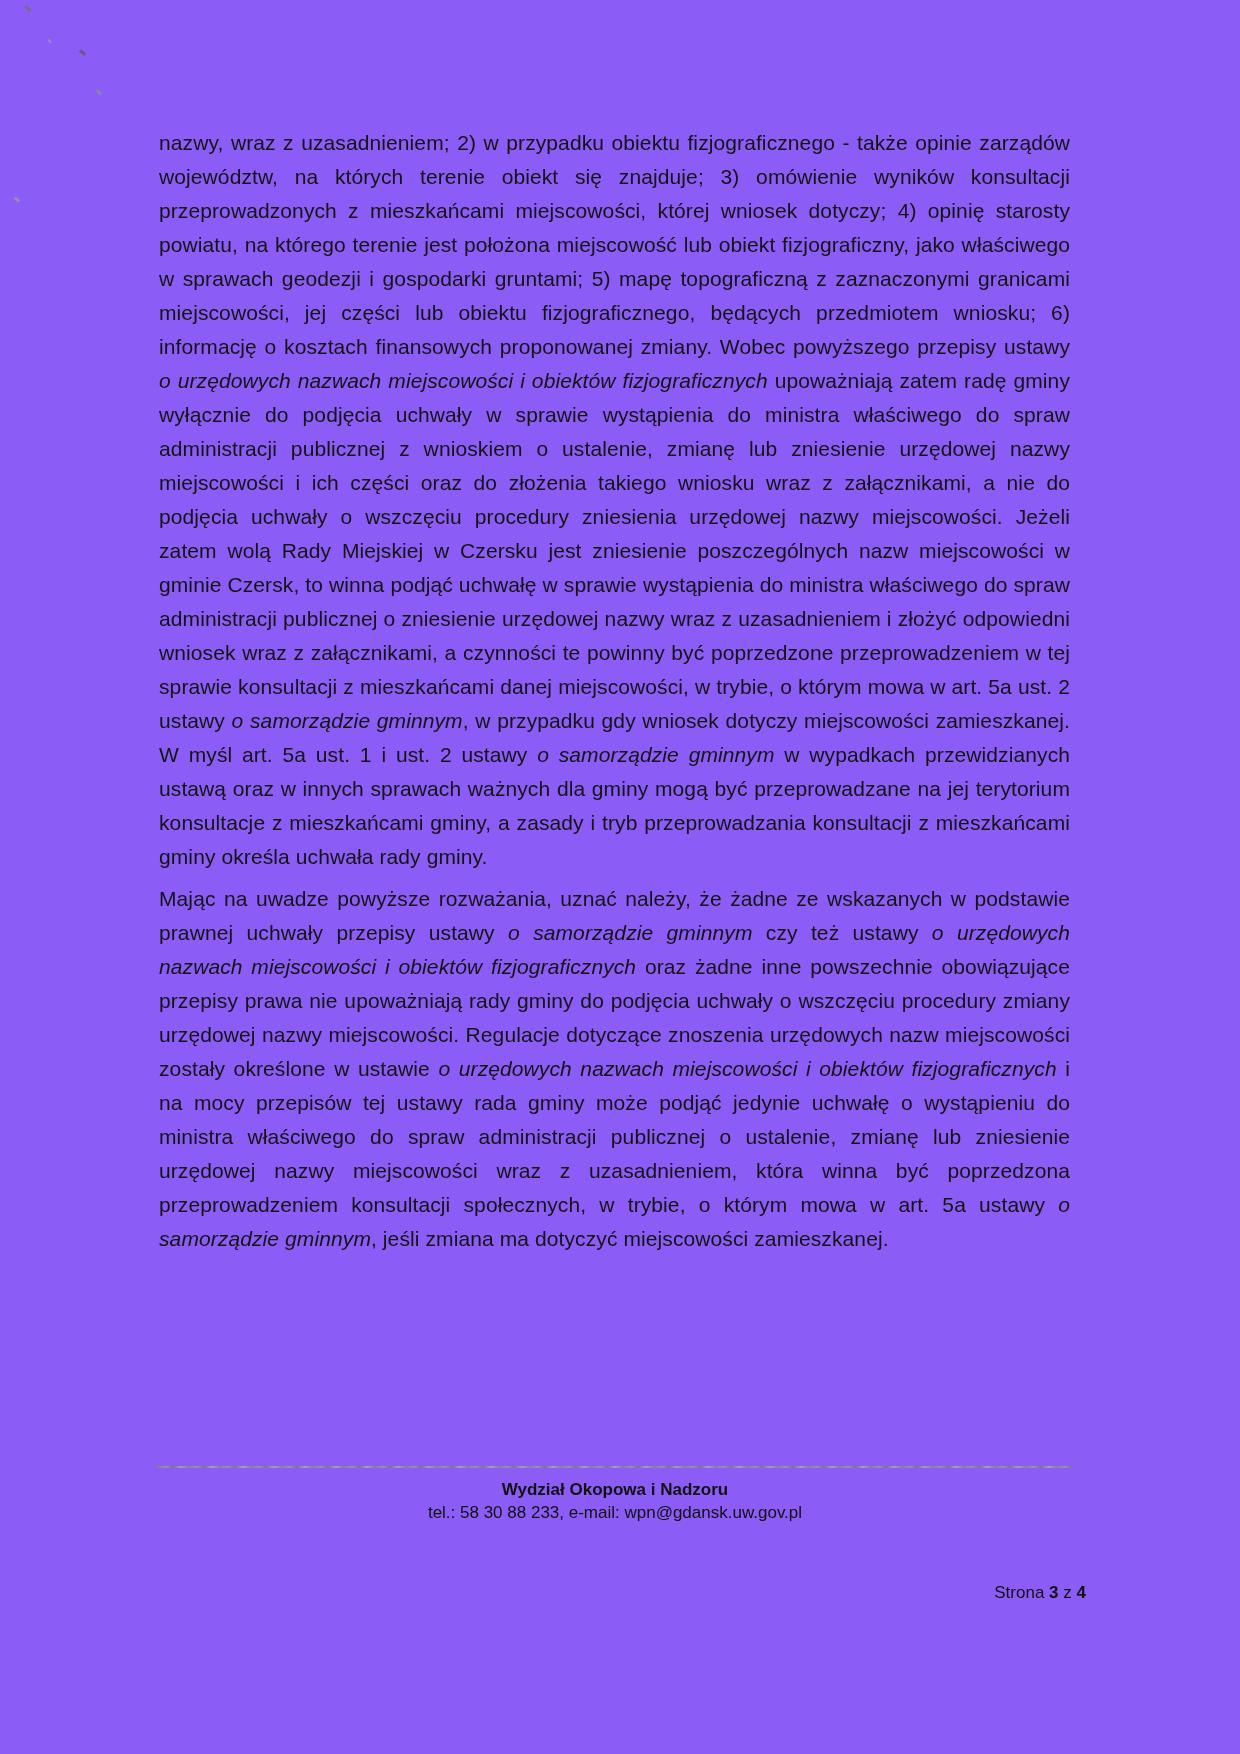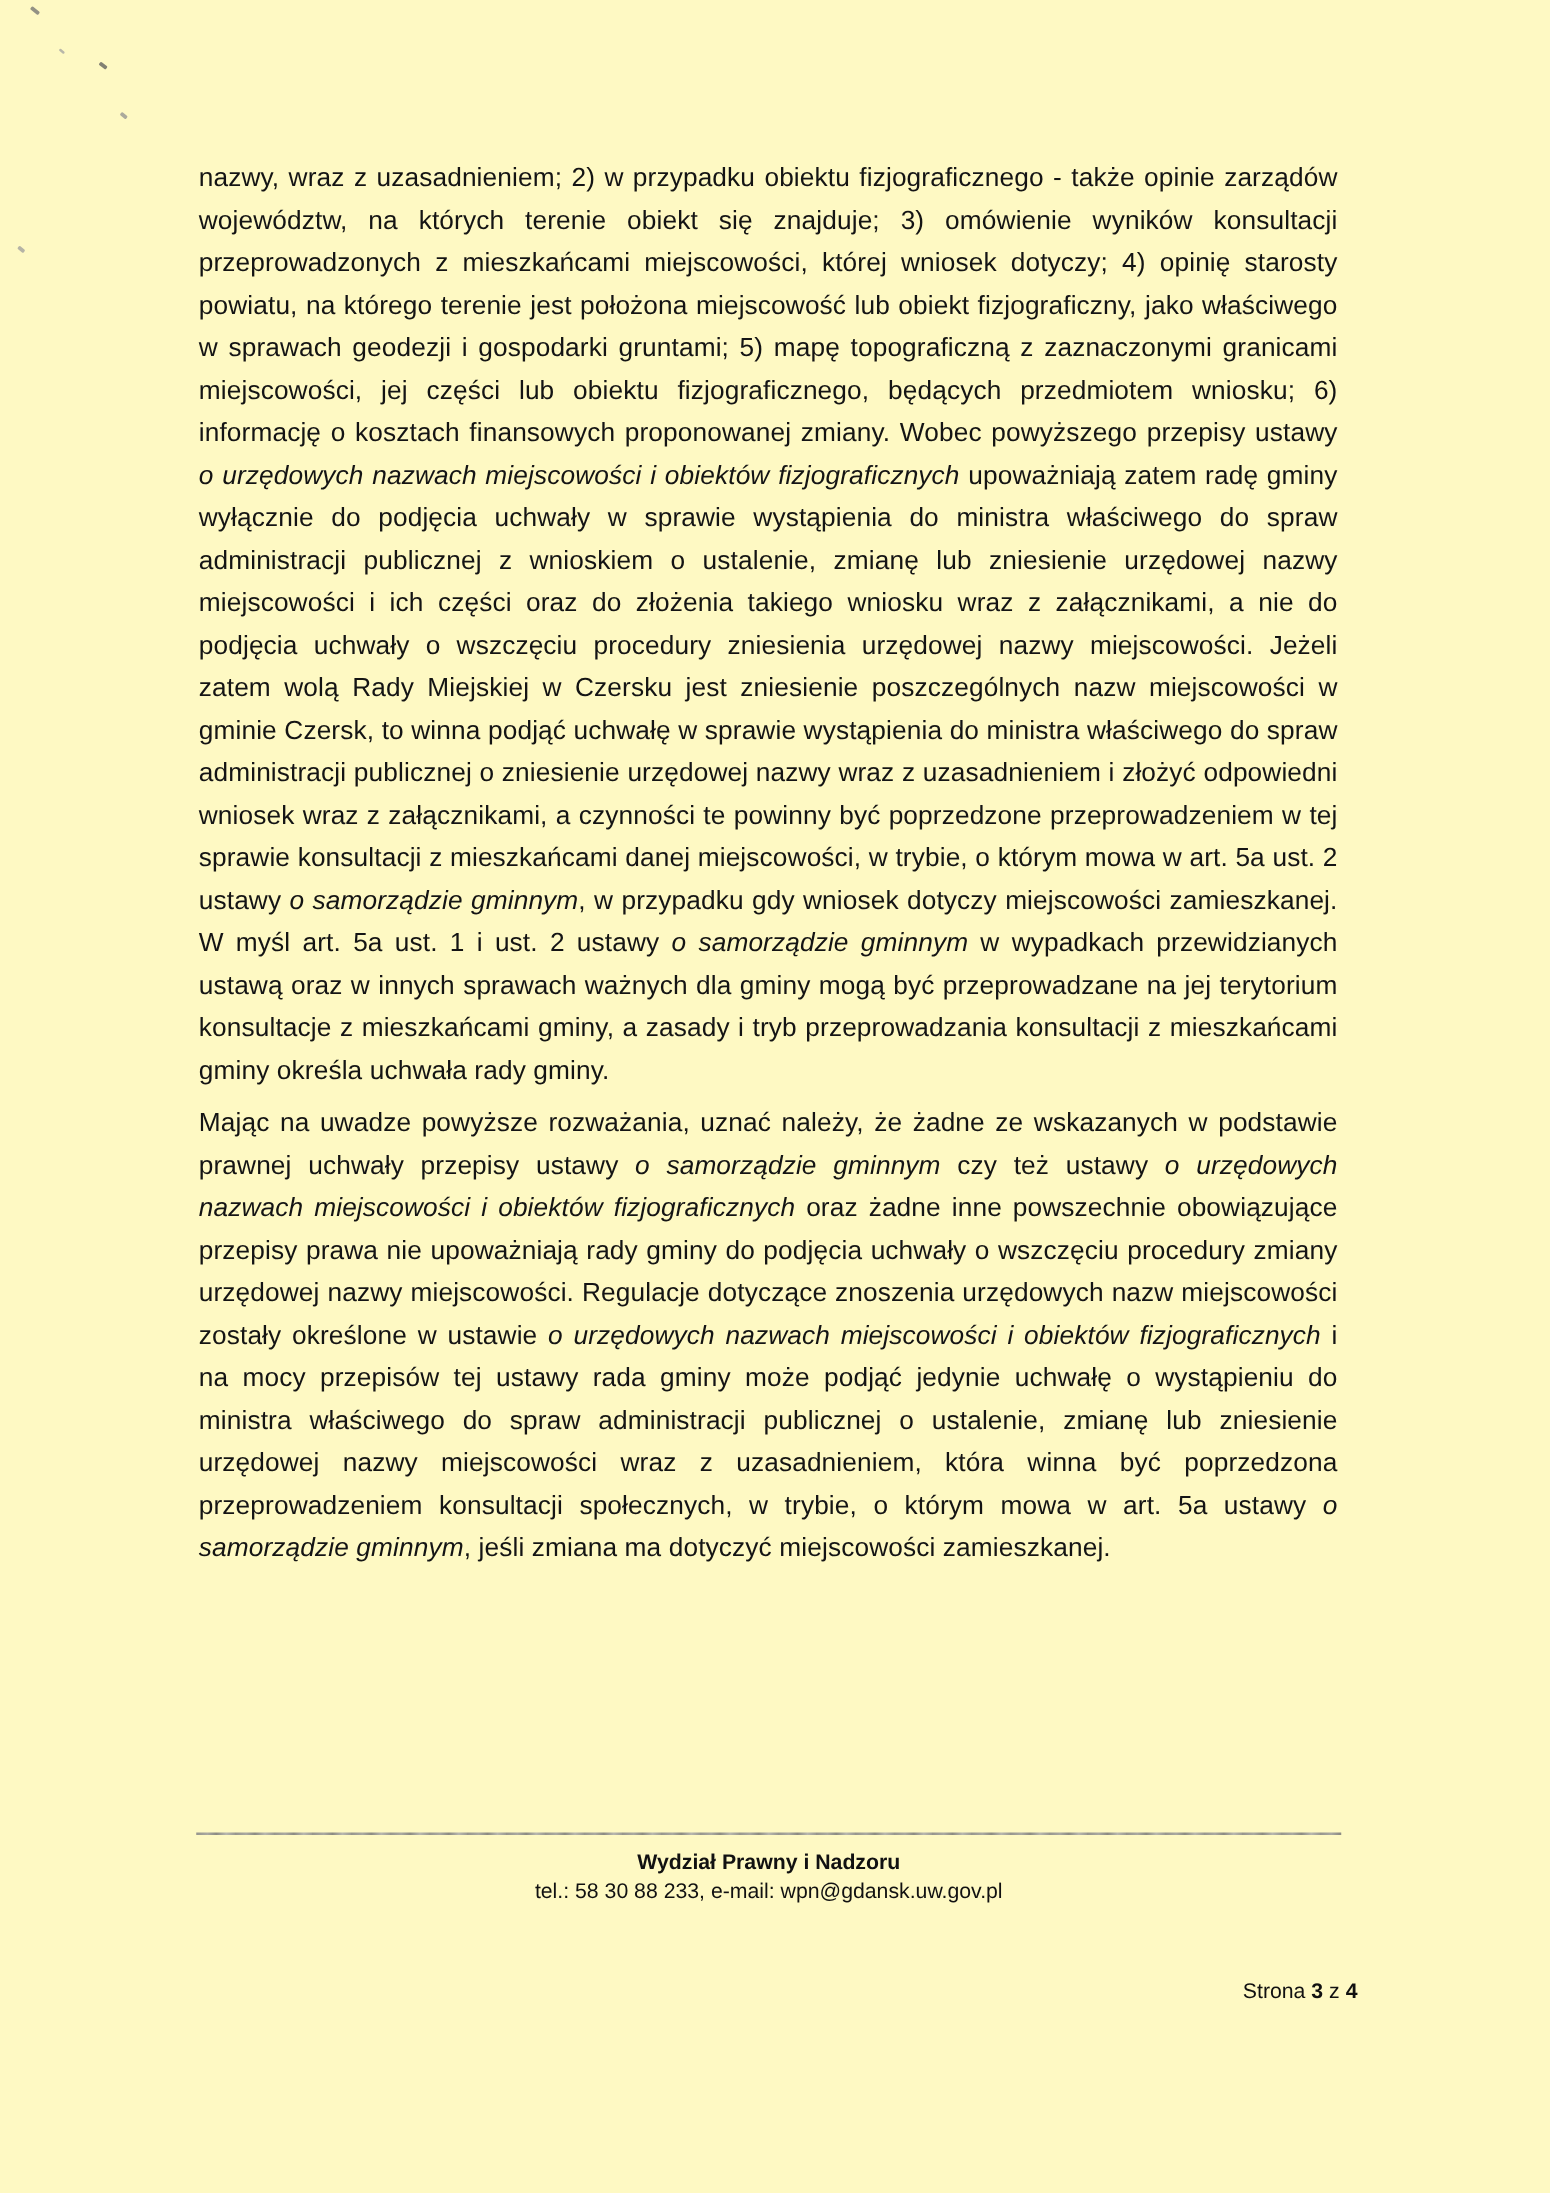--- a/index.html
+++ b/index.html
@@ -4,21 +4,21 @@
 <style>
   html, body {
     margin: 0;
     padding: 0;
     background: #ffffff;
   }
   .page {
     position: relative;
     width: 1240px;
     height: 1754px;
-    background: #fef9c3;
+    background: #8b5cf6;
     overflow: hidden;
     font-family: "Liberation Sans", sans-serif;
     color: #141414;
   }
   
   .speck {
     position: absolute;
     background: #8a8a8a;
     border-radius: 1px;
     transform: rotate(38deg);
@@ -86,21 +86,21 @@
   <div class="speck s4"></div>
   <div class="speck s5"></div>
 
   <main class="body-text">
       <div class="para"><span>nazwy, wraz z uzasadnieniem; 2) w przypadku obiektu fizjograficznego - także opinie zarządów województw, na których terenie obiekt się znajduje; 3) omówienie wyników konsultacji przeprowadzonych z mieszkańcami miejscowości, której wniosek dotyczy; 4) opinię starosty powiatu, na którego terenie jest położona miejscowość lub obiekt fizjograficzny, jako właściwego w sprawach geodezji i gospodarki gruntami; 5) mapę topograficzną z zaznaczonymi granicami miejscowości, jej części lub obiektu fizjograficznego, będących przedmiotem wniosku; 6) informację o kosztach finansowych proponowanej zmiany. Wobec powyższego przepisy ustawy </span><span class="it">o urzędowych nazwach miejscowości i obiektów fizjograficznych</span><span> upoważniają zatem radę gminy wyłącznie do podjęcia uchwały w sprawie wystąpienia do ministra właściwego do spraw administracji publicznej z wnioskiem o ustalenie, zmianę lub zniesienie urzędowej nazwy miejscowości i ich części oraz do złożenia takiego wniosku wraz z załącznikami, a nie do podjęcia uchwały o wszczęciu procedury zniesienia urzędowej nazwy miejscowości. Jeżeli zatem wolą Rady Miejskiej w Czersku jest zniesienie poszczególnych nazw miejscowości w gminie Czersk, to winna podjąć uchwałę w sprawie wystąpienia do ministra właściwego do spraw administracji publicznej o zniesienie urzędowej nazwy wraz z uzasadnieniem i złożyć odpowiedni wniosek wraz z załącznikami, a czynności te powinny być poprzedzone przeprowadzeniem w tej sprawie konsultacji z mieszkańcami danej miejscowości, w trybie, o którym mowa w art. 5a ust. 2 ustawy </span><span class="it">o samorządzie gminnym</span><span>, w przypadku gdy wniosek dotyczy miejscowości zamieszkanej. W myśl art. 5a ust. 1 i ust. 2 ustawy </span><span class="it">o samorządzie gminnym</span><span> w wypadkach przewidzianych ustawą oraz w innych sprawach ważnych dla gminy mogą być przeprowadzane na jej terytorium konsultacje z mieszkańcami gminy, a zasady i tryb przeprowadzania konsultacji z mieszkańcami gminy określa uchwała rady gminy.</span></div>
       <div class="para"><span>Mając na uwadze powyższe rozważania, uznać należy, że żadne ze wskazanych w podstawie prawnej uchwały przepisy ustawy </span><span class="it">o samorządzie gminnym</span><span> czy też ustawy </span><span class="it">o urzędowych nazwach miejscowości i obiektów fizjograficznych</span><span> oraz żadne inne powszechnie obowiązujące przepisy prawa nie upoważniają rady gminy do podjęcia uchwały o wszczęciu procedury zmiany urzędowej nazwy miejscowości. Regulacje dotyczące znoszenia urzędowych nazw miejscowości zostały określone w ustawie </span><span class="it">o urzędowych nazwach miejscowości i obiektów fizjograficznych</span><span> i na mocy przepisów tej ustawy rada gminy może podjąć jedynie uchwałę o wystąpieniu do ministra właściwego do spraw administracji publicznej o ustalenie, zmianę lub zniesienie urzędowej nazwy miejscowości wraz z uzasadnieniem, która winna być poprzedzona przeprowadzeniem konsultacji społecznych, w trybie, o którym mowa w art. 5a ustawy </span><span class="it">o samorządzie gminnym</span><span>, jeśli zmiana ma dotyczyć miejscowości zamieszkanej.</span></div>
     </main>
 
   <div class="footer-block">
     <div class="divider"></div>
-    <div class="f-line f-bold">Wydział Prawny i Nadzoru</div>
+    <div class="f-line f-bold">Wydział Okopowa i Nadzoru</div>
     <div class="f-line">tel.: 58 30 88 233, e-mail: wpn@gdansk.uw.gov.pl</div>
   </div>
 
   <div class="page-num">
     <span>Strona</span>
     <span class="b">3</span>
     <span>z</span>
     <span class="b">4</span>
   </div>
 

